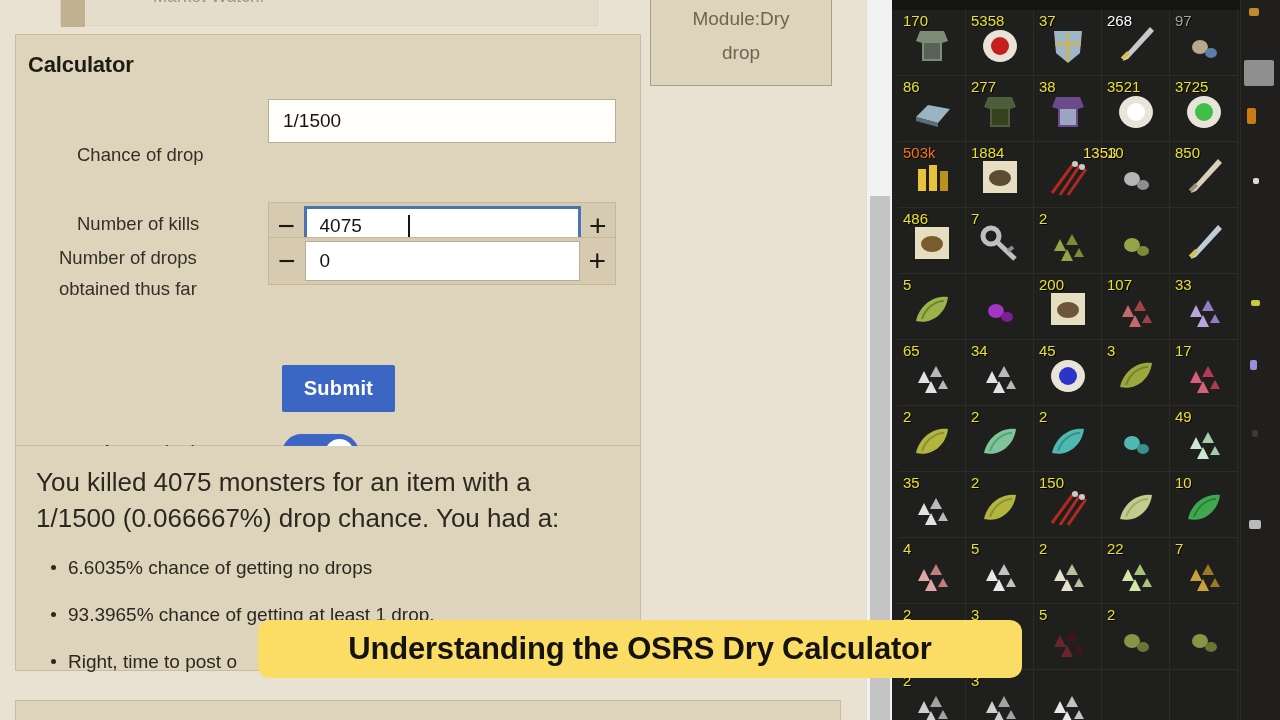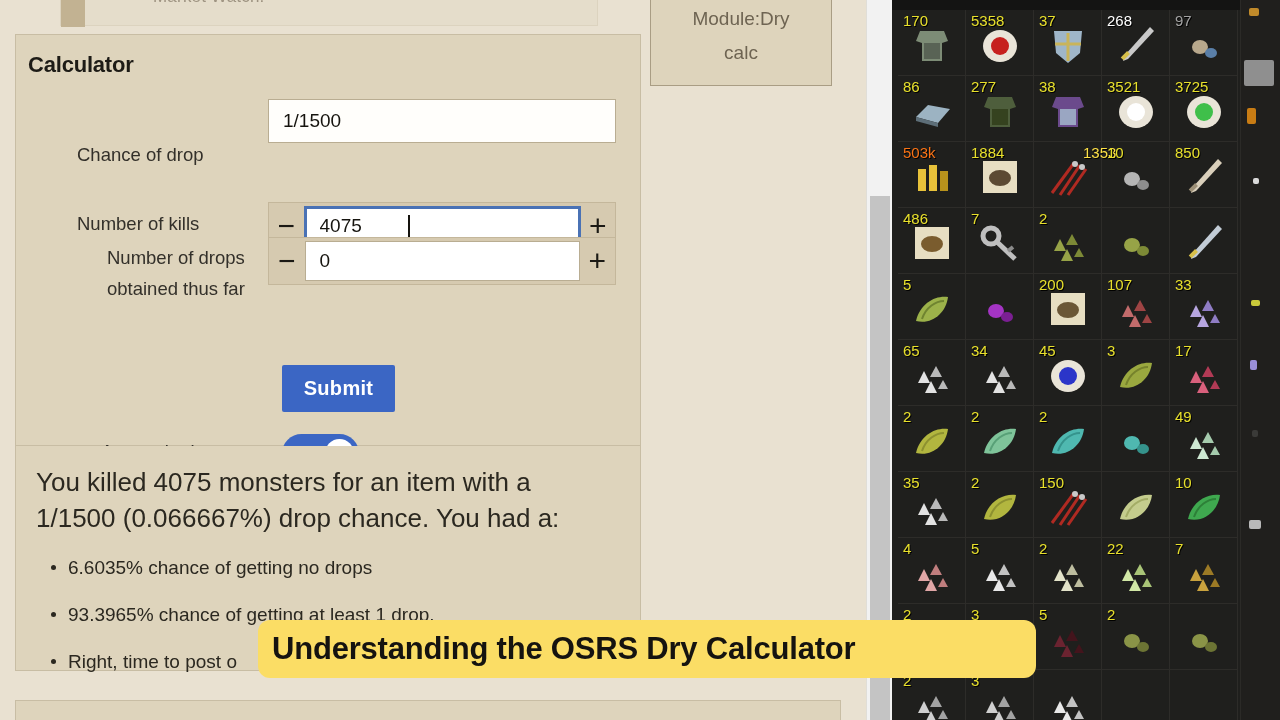--- a/index.html
+++ b/index.html
@@ -45,21 +45,21 @@
   #calculator-title{
     position:absolute;left:12px;top:17px;
     font-size:22px;font-weight:bold;color:#1d1b16;
     letter-spacing:-.2px;
   }
   .field-label{
     position:absolute;
     font-size:18.5px;color:#33302a;
     line-height:31px;
   }
-  .field-label.two-line{line-height:31px;margin-left:48px;}
+  .field-label.two-line{line-height:31px;}
 
   
   #chance-input{
     position:absolute;left:252px;top:64px;width:348px;height:44px;
     background:#fffefb;border:1px solid #b9ad92;
     box-sizing:border-box;
     font-family:"Liberation Sans", sans-serif;
     font-size:19px;color:#16140f;
     padding:0 14px;
     outline:none;
@@ -210,23 +210,22 @@
   #game-side-strip{
     position:absolute;left:348px;top:0;width:40px;height:720px;
     background:#201f1d;border-left:1px solid #2b2a27;
   }
   .side-chip{position:absolute;border-radius:2px;}
 
   
   #banner{
     position:absolute;left:258px;top:620px;width:764px;height:58px;
     background:#fbdd65;border-radius:12px;
-    display:flex;align-items:center;
+    display:flex;align-items:center;justify-content:center;
     z-index:50;
-    padding-left:14px;
   }
   #banner-text{
     font-size:31px;font-weight:bold;color:#151310;
     letter-spacing:-.2px;white-space:nowrap;
   }
 </style>
 </head>
 <body>
 
 <div id="wiki-column">
@@ -273,21 +272,21 @@
       <li>6.6035% chance of getting no drops</li>
       <li>93.3965% chance of getting at least 1 drop.</li>
       <li>Right, time to post o</li>
     </ul>
   </div>
 
   <div id="next-card"></div>
 
   <div id="module-box">
     <div class="module-line">Module:Dry</div>
-    <div class="module-line">calc</div>
+    <div class="module-line">drop</div>
   </div>
 </div>
 
 <div id="page-scrollbar">
   <div id="page-scrollbar-thumb"></div>
 </div>
 
 <div id="game-client">
   <div id="bank-header"></div>
   <div id="bank-grid">

